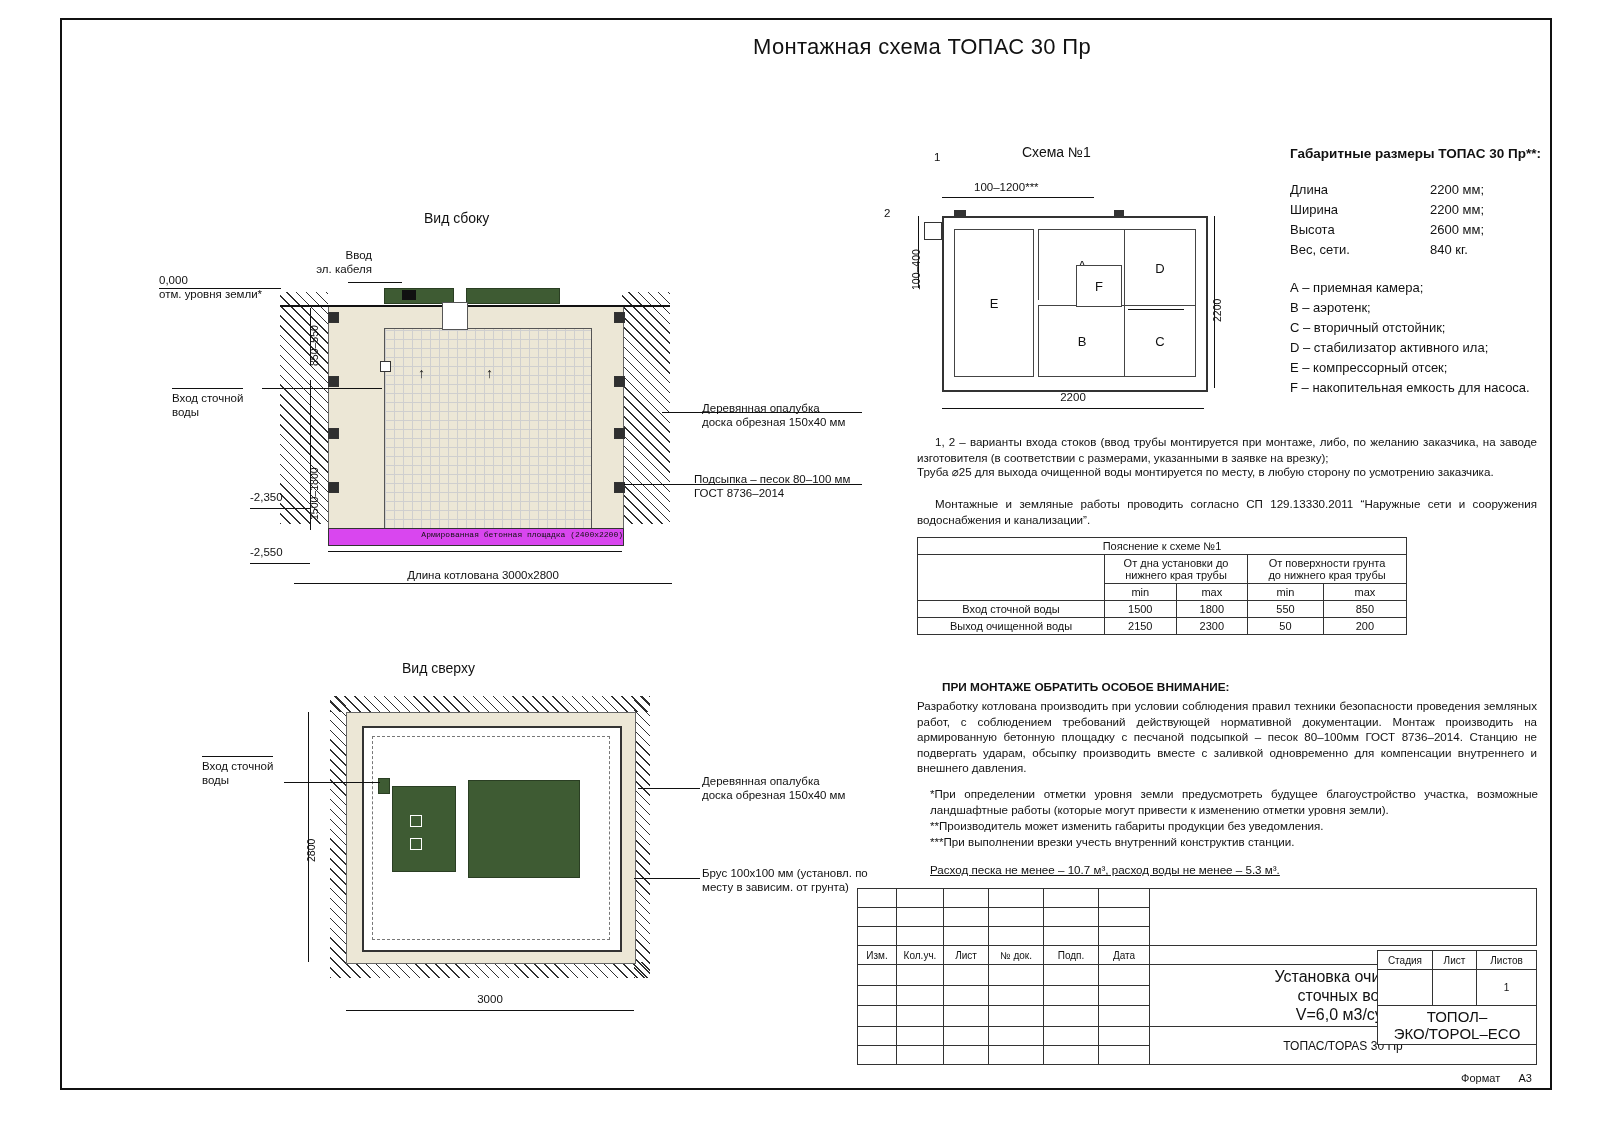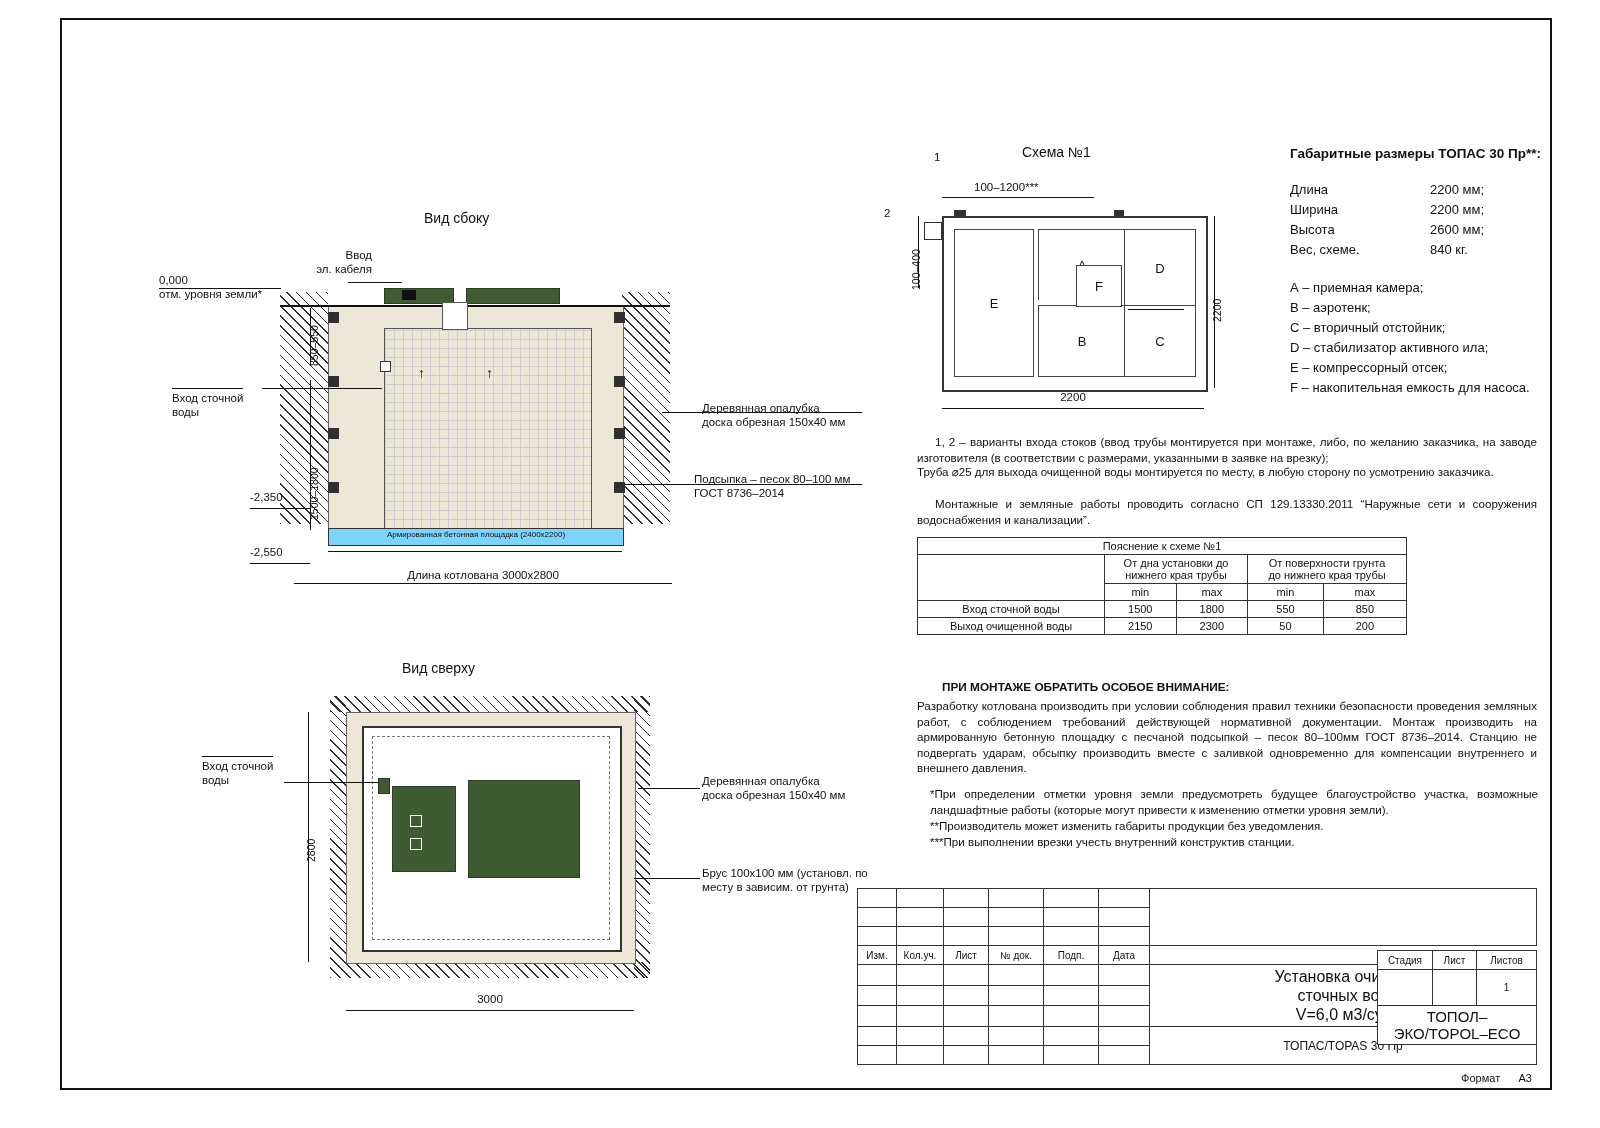--- a/index.html
+++ b/index.html
@@ -15,21 +15,21 @@
   
   .sectionTitle{position:absolute;font-size:14px;color:#111;}
   .hatch{position:absolute;background:
      repeating-linear-gradient(45deg,#2f2f2f 0 1px,rgba(0,0,0,0) 1px 7px);}
   .soil{position:absolute;background:#ece7d6;}
   .tank{position:absolute;background:
      repeating-linear-gradient(0deg,#cfcfcf 0 1px,rgba(0,0,0,0) 1px 9px),
      repeating-linear-gradient(90deg,#cfcfcf 0 1px,rgba(0,0,0,0) 1px 9px);
      border:1px solid #555;}
   .green{position:absolute;background:#3e5b33;border:1px solid #2a3e23;}
-  .slab{position:absolute;background:#7dd3fc;border:1px solid #333;font-size:8px;text-align:center;color:#111;line-height:12px;}
+  .slab{position:absolute;background:#d946ef;border:1px solid #333;font-size:8px;text-align:right;color:#111;line-height:12px;font-family:Liberation Mono, monospace;}
   .dimtxt{position:absolute;font-size:10.5px;color:#111;}
   
   .box{position:absolute;border:1px solid #333;background:#fff;}
   .cell{position:absolute;border:1px solid #444;background:#fff;font-size:13px;display:flex;align-items:center;justify-content:center;color:#111;}
   
   .spec{position:absolute;font-size:13px;line-height:20px;color:#111;}
   .paraBlock{position:absolute;font-size:11.6px;line-height:15.5px;color:#111;text-align:justify;}
   
   table{border-collapse:collapse;position:absolute;font-size:11px;color:#111;background:#fff;}
   table td,table th{border:1px solid #333;padding:2px 3px;text-align:center;font-weight:normal;}
@@ -38,20 +38,21 @@
   .stamp td{height:14px;font-size:10px;}
   .underline{text-decoration:underline;}
   .bold{font-weight:bold;}
   .fmt{position:absolute;right:18px;bottom:4px;font-size:11px;color:#111;}
 </style>
 </head>
 <body>
 
 <div class="sheet">
 
+  <div class="title">Монтажная схема ТОПАС 30 Пр</div>
 
   <div class="sectionTitle" style="left:330px;top:190px;margin-left:32px;">Вид сбоку</div>
 
   <div class="hatch" style="left:218px;top:272px;width:48px;height:232px;"></div>
   <div class="hatch" style="left:560px;top:272px;width:48px;height:232px;"></div>
   <div class="soil" style="left:266px;top:285px;width:294px;height:230px;border:1px solid #666;"></div>
   <div class="hline" style="left:218px;top:285px;width:390px;background:#111;height:2px;"></div>
 
   <div class="tank" style="left:322px;top:308px;width:206px;height:200px;"></div>
   <div class="green" style="left:322px;top:268px;width:68px;height:14px;"></div>
@@ -172,21 +173,21 @@
   <div class="lblc" style="left:880px;top:370px;width:262px;">2200</div>
 
   <div class="spec bold" style="left:1228px;top:124px;font-size:13.5px;">Габаритные размеры ТОПАС 30 Пр**:</div>
 
   <div class="spec" style="left:1228px;top:160px;">Длина</div>
   <div class="spec" style="left:1368px;top:160px;">2200 мм;</div>
   <div class="spec" style="left:1228px;top:180px;">Ширина</div>
   <div class="spec" style="left:1368px;top:180px;">2200 мм;</div>
   <div class="spec" style="left:1228px;top:200px;">Высота</div>
   <div class="spec" style="left:1368px;top:200px;">2600 мм;</div>
-  <div class="spec" style="left:1228px;top:220px;">Вес, схеме.</div>
+  <div class="spec" style="left:1228px;top:220px;">Вес, сети.</div>
   <div class="spec" style="left:1368px;top:220px;">840 кг.</div>
 
   <div class="spec" style="left:1228px;top:258px;">А – приемная камера;</div>
   <div class="spec" style="left:1228px;top:278px;">В – аэротенк;</div>
   <div class="spec" style="left:1228px;top:298px;">С – вторичный отстойник;</div>
   <div class="spec" style="left:1228px;top:318px;">D – стабилизатор активного ила;</div>
   <div class="spec" style="left:1228px;top:338px;">Е – компрессорный отсек;</div>
   <div class="spec" style="left:1228px;top:358px;">F – накопительная емкость для насоса.</div>
 
   <div class="paraBlock" style="left:855px;top:414px;width:620px;text-indent:18px;">1, 2 – варианты входа  стоков (ввод трубы монтируется при монтаже, либо, по желанию заказчика, на заводе изготовителя (в соответствии с размерами, указанными в заявке на врезку);</div>
@@ -226,20 +227,21 @@
       <td>200</td>
     </tr>
   </tbody>
     </table>
 
   <div class="paraBlock bold" style="left:880px;top:660px;width:600px;font-size:11.8px;">ПРИ МОНТАЖЕ ОБРАТИТЬ ОСОБОЕ ВНИМАНИЕ:</div>
   <div class="paraBlock" style="left:855px;top:678px;width:620px;">Разработку котлована производить при условии соблюдения правил техники безопасности проведения земляных работ, с соблюдением требований действующей нормативной документации. Монтаж производить на армированную бетонную площадку с песчаной подсыпкой – песок 80–100мм ГОСТ 8736–2014. Станцию не подвергать ударам, обсыпку производить вместе с заливкой одновременно для компенсации внутреннего и внешнего давления.</div>
   <div class="paraBlock" style="left:868px;top:766px;width:608px;">*При определении отметки уровня земли предусмотреть будущее благоустройство участка, возможные ландшафтные работы (которые могут привести к изменению отметки уровня земли).</div>
   <div class="paraBlock" style="left:868px;top:798px;width:608px;">**Производитель может изменить габариты продукции без уведомления.</div>
   <div class="paraBlock" style="left:868px;top:814px;width:608px;">***При выполнении врезки учесть внутренний конструктив станции.</div>
+  <div class="paraBlock underline" style="left:868px;top:842px;width:608px;">Расход песка не менее – 10.7 м³, расход воды не менее – 5.3 м³.</div>
 
   <div class="stampWrap">
     <table class="stamp" style="position:relative;left:0;top:0;width:680px;">
       <tbody>
           <tr>
         <td style="width:32px;"></td>
             <td style="width:40px;"></td>
             <td style="width:38px;"></td>
         <td style="width:48px;"></td>
             <td style="width:48px;"></td>

